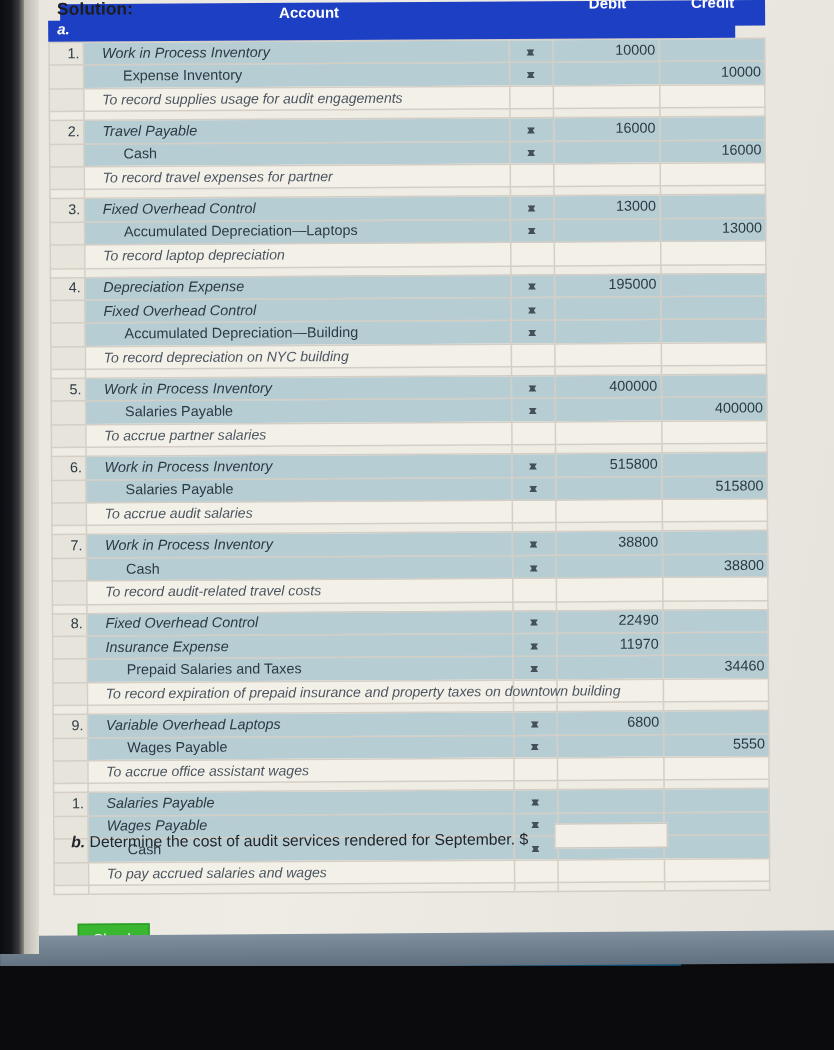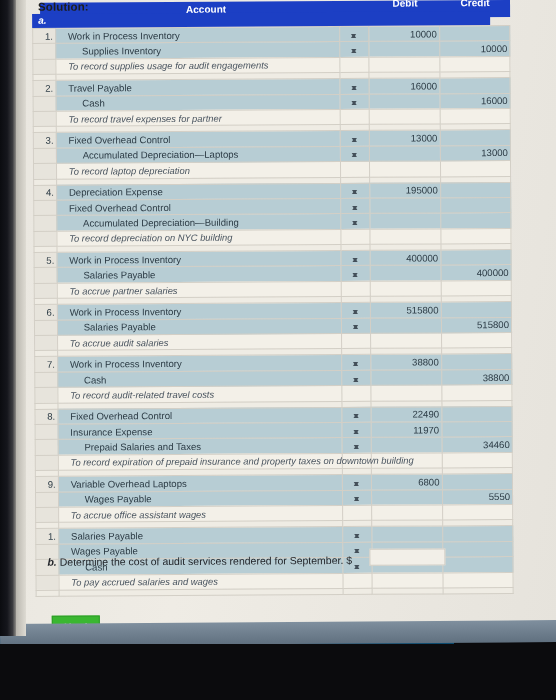--- a/index.html
+++ b/index.html
@@ -90,21 +90,21 @@
   .c-sp    { width: 26px;  text-align: center; }
   .c-deb   { width: 62px;  text-align: right; padding-right: 10px; }
   .c-cre   { width: 62px;  text-align: right; padding-right: 8px; }
 
   tr.r-acct td { background: #b7cdd4; }
   tr.r-acct td.c-num { background:#e7e4dc; }
   tr.r-desc td { background: #f3f0e8; }
   tr.r-desc td.c-num { background:#e7e4dc; }
   tr.r-gap  td { background: #efece4; height: 6px; border-left:0.6px solid #d3cfc6; border-right:0.6px solid #d3cfc6;}
 
-  .indent1 { padding-left: 10px; }
+  .indent1 { padding-left: 10px; font-style: italic; }
   .indent2 { padding-left: 24px; }
   .desc-txt { font-style: italic; color:#4a5560; padding-left:10px; font-size:9.4px;}
 
   .spin {
     display:inline-block; line-height:0; color:#44505a; font-size:7px;
     letter-spacing:0; transform: scaleX(1.25);
   }
   .spin b { display:block; font-weight:400; }
 
   
@@ -161,21 +161,21 @@
         <tbody>
           <tr class="r-acct">
             <td class="c-num">1.</td>
             <td class="c-acct"><span class="indent1">Work in Process Inventory</span></td>
             <td class="c-sp"><span class="spin"><b>▲</b><b>▼</b></span></td>
             <td class="c-deb">10000</td>
             <td class="c-cre"></td>
           </tr>
           <tr class="r-acct">
             <td class="c-num"></td>
-            <td class="c-acct"><span class="indent2">Supplies Inventory</span></td>
+            <td class="c-acct"><span class="indent2">Expense Inventory</span></td>
             <td class="c-sp"><span class="spin"><b>▲</b><b>▼</b></span></td>
             <td class="c-deb"></td>
             <td class="c-cre">10000</td>
           </tr>
           <tr class="r-desc">
             <td class="c-num"></td>
             <td class="c-acct"><span class="desc-txt">To record supplies usage for audit engagements</span></td>
             <td class="c-sp"></td>
             <td class="c-deb"></td>
             <td class="c-cre"></td>

